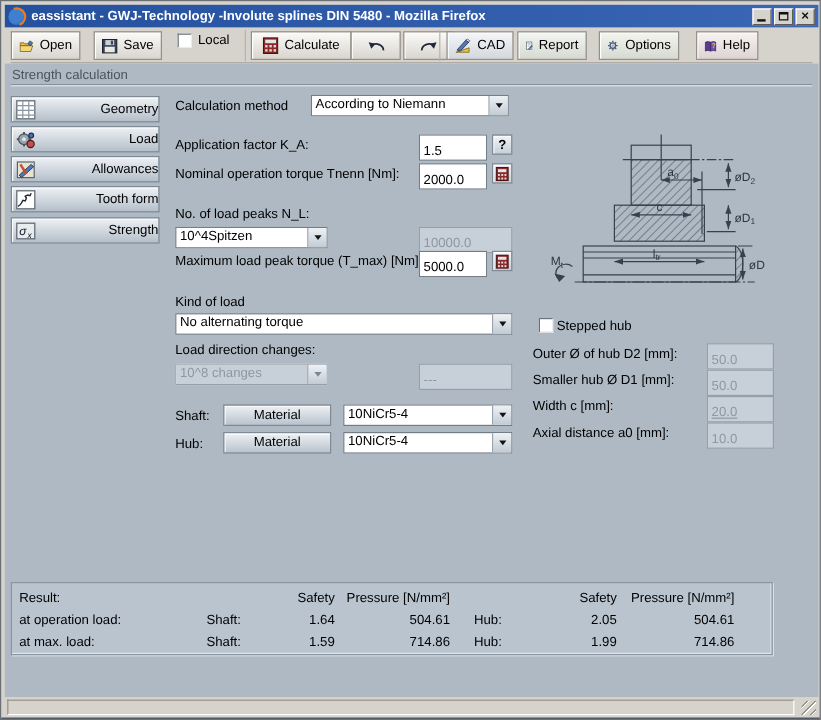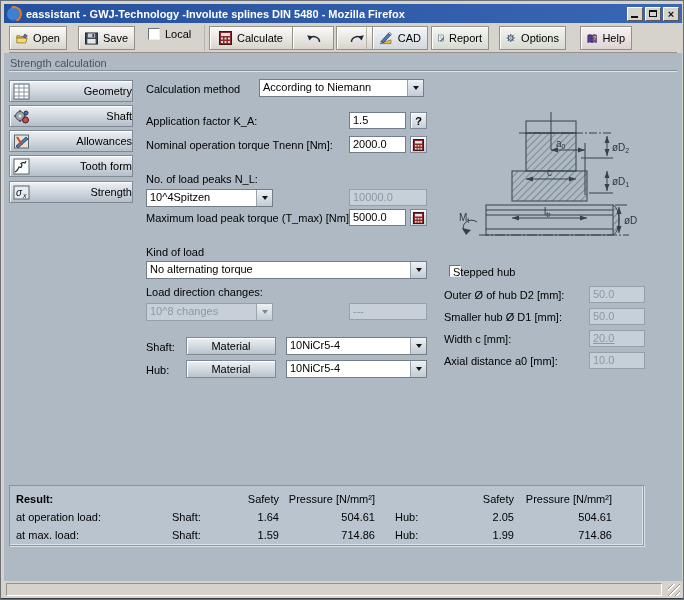--- a/index.html
+++ b/index.html
@@ -31,21 +31,21 @@
   .page{position:absolute;left:3px;top:52px;width:678px;height:528px;background:#aeb9c3;font-size:11px;color:#000;}
   .groove{position:absolute;height:0;border-top:1px solid #87919b;border-bottom:1px solid #dde5eb;}
   .section-title{position:absolute;left:6px;top:4px;color:#4c545c;font-size:11px;}
   
   .side-btn{position:absolute;left:5px;width:124px;height:22px;background:linear-gradient(#eef1f5,#b5bfc9);
     border:1px solid #7e8a96;box-shadow:inset 1px 1px 0 #fff;display:flex;align-items:center;}
   .side-btn .icon{position:absolute;left:3px;width:17px;height:17px;}
   .side-btn .lbl{width:100%;text-align:right;font-size:11px;}
   
   .flabel{position:absolute;white-space:nowrap;font-size:11px;}
-  .field{position:absolute;height:17px;background:#fff;border:1px solid #737d87;padding:1px 3px;font-size:11px;overflow:hidden;white-space:nowrap;}
+  .field{position:absolute;height:22px;background:#fff;border:1px solid #737d87;padding:7px 3px;font-size:11px;overflow:hidden;white-space:nowrap;}
   .field.disabled{background:#c7d0d8;color:#8e98a2;border-color:#96a0aa;}
   .combo{position:absolute;height:18px;background:#fff;border:1px solid #737d87;display:flex;}
   .combo .val{flex:1;padding:1px 3px;font-size:11px;white-space:nowrap;overflow:hidden;}
   .combo .cbtn{width:16px;flex:none;background:linear-gradient(#eef2f5,#c2cbd4);border-left:1px solid #9aa4ae;
     display:flex;align-items:center;justify-content:center;}
   .tri{width:0;height:0;border-left:3.5px solid transparent;border-right:3.5px solid transparent;border-top:4px solid #141414;}
   .combo.disabled .val{background:#c7d0d8;color:#8e98a2;}
   .combo.disabled{border-color:#96a0aa;}
   .combo.disabled .tri{border-top-color:#7d8791;}
   .sqbtn{position:absolute;width:17px;height:17px;background:linear-gradient(#f2f5f8,#c6cfd8);border:1px solid #7e8a96;
@@ -212,21 +212,21 @@
           <circle cx="7" cy="8" r="1.6" fill="#dfe4e8"></circle>
           <g stroke="#4a545e" stroke-width="1.6">
             <line x1="7" y1="2" x2="7" y2="4"></line>
             <line x1="7" y1="12" x2="7" y2="14"></line>
             <line x1="1" y1="8" x2="3" y2="8"></line>
             <line x1="11" y1="8" x2="13" y2="8"></line>
           </g>
           <circle cx="12.5" cy="12" r="3" fill="#c05050" stroke="#4a1a1a"></circle>
           <circle cx="13" cy="5" r="2" fill="#5070b0" stroke="#203050"></circle>
         </svg>
-      <span class="lbl">Shaft</span>
+      <span class="lbl">Load</span>
     </div>
     <div class="side-btn" style="top:77px;padding-left:35px;">
       <svg class="icon" viewBox="0 0 17 17">
           <rect x="1.5" y="2" width="14" height="13" fill="#e8e2d2" stroke="#5a646e"></rect>
           <path d="M3 13 L13 4 L15 6 L5 15 Z" fill="#4a7ac0" stroke="#20283a" stroke-width="0.7"></path>
           <path d="M4 4 L9 12" stroke="#c05030" stroke-width="2"></path>
         </svg>
       <span class="lbl">Allowances</span>
     </div>
     <div class="side-btn" style="top:102px;">
@@ -381,38 +381,38 @@
         <text x="116" y="95">c</text>
         <text x="113" y="134"><tspan>l</tspan><tspan font-size="7" dy="2">tr</tspan></text>
         <text x="181" y="70"><tspan>øD</tspan><tspan font-size="7" dy="2">2</tspan></text>
         <text x="181" y="104"><tspan>øD</tspan><tspan font-size="7" dy="2">1</tspan></text>
         <text x="193" y="143">øD</text>
         <text x="28" y="140"><tspan>M</tspan><tspan font-size="7" dy="2">t</tspan></text>
       </g>
     </svg>
 
     <span class="checkbox" style="position:absolute;left:445px;top:212px;"></span>
-    <div class="flabel" style="left:449px;top:213px;">Stepped hub</div>
+    <div class="flabel" style="left:460px;top:213px;">Stepped hub</div>
 
     <div class="flabel" style="left:440px;top:236px;">Outer Ø of hub D2 [mm]:</div>
     <div class="field disabled" style="left:585px;top:233px;width:56px;">50.0</div>
 
     <div class="flabel" style="left:440px;top:258px;">Smaller hub Ø D1 [mm]:</div>
     <div class="field disabled" style="left:585px;top:255px;width:56px;">50.0</div>
 
     <div class="flabel" style="left:440px;top:280px;">Width c [mm]:</div>
     <div class="field disabled" style="left:585px;top:277px;width:56px;text-decoration:underline;">20.0</div>
 
     <div class="flabel" style="left:440px;top:302px;">Axial distance a0 [mm]:</div>
     <div class="field disabled" style="left:585px;top:299px;width:56px;">10.0</div>
 
 
     <div class="result-panel">
       <div class="rrow">
-        <span style="font-weight:bold;">Result:</span>
+        <span style="font-weight:normal;">Result:</span>
         <span></span>
         <span class="r">Safety</span>
         <span class="r">Pressure [N/mm²]</span>
         <span></span>
         <span class="r">Safety</span>
         <span class="r">Pressure [N/mm²]</span>
       </div>
       <div class="rrow">
         <span>at operation load:</span>
         <span>Shaft:</span>

